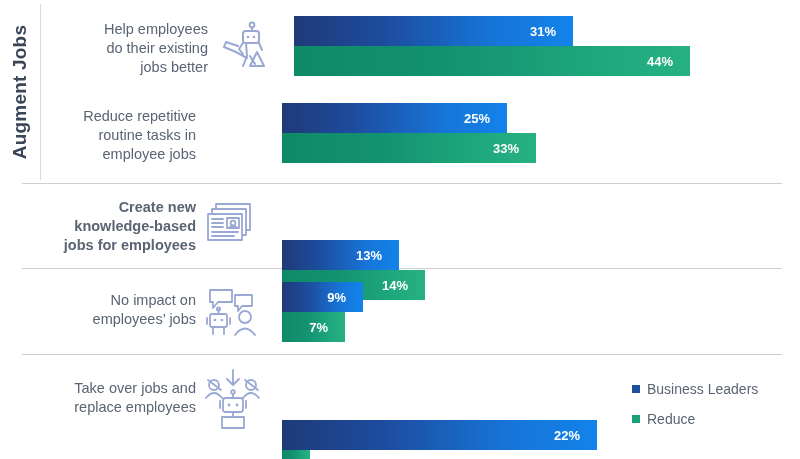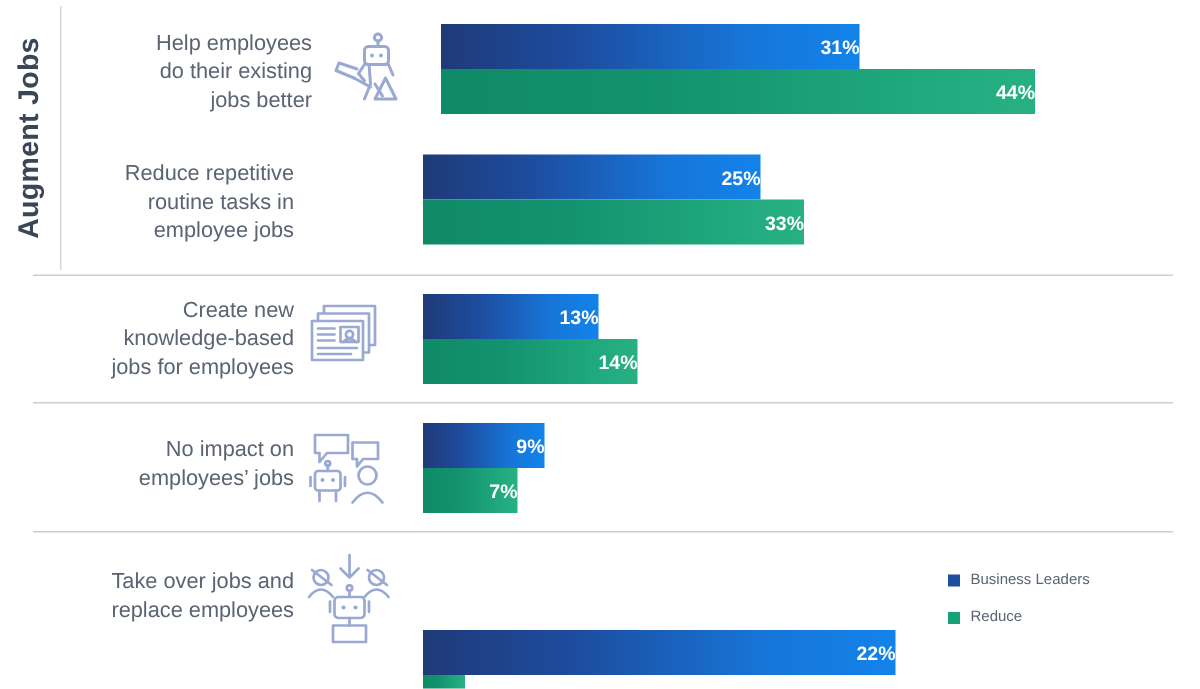--- a/index.html
+++ b/index.html
@@ -84,21 +84,21 @@
     left: 282px;
     top: 0;
   }
   .bar {
     position: relative;
     height: 30px;
     display: flex;
     align-items: center;
     justify-content: flex-end;
     box-sizing: border-box;
-    padding-right: 0;
+    padding-right: 17px;
   }
   .bar.blue {
     background: linear-gradient(90deg, #1f3a78 0%, #1d4c9e 32%, #1775d8 72%, #1283ea 100%);
   }
   .bar.green {
     background: linear-gradient(90deg, #0f8a66 0%, #139270 38%, #1fa87c 78%, #27b183 100%);
   }
   .bar-value {
     font-size: 13px;
     font-weight: bold;
@@ -121,21 +121,21 @@
     align-items: center;
     margin-bottom: 14px;
   }
   .legend-swatch {
     width: 8px;
     height: 8px;
     margin-right: 7px;
     flex: 0 0 auto;
   }
   .legend-label {
-    font-size: 10px;
+    font-size: 14px;
     color: #5a6473;
     white-space: nowrap;
   }
 </style>
 </head>
 <body>
 
 <div id="chart-root">
 
   <div class="group-label-wrap">
@@ -189,42 +189,42 @@
       <div class="bar blue" style="width:225px;">
         <span class="bar-value">25%</span>
       </div>
       <div class="bar green" style="width:254px;">
         <span class="bar-value">33%</span>
       </div>
     </div>
   </div>
 
   <div class="row" style="top:194px; height:66px;">
-    <div class="row-label" style="top:4px;">
+    <div class="row-label" style="top:4px;font-weight:bold;">
       <div>Create new</div>
       <div>knowledge-based</div>
       <div>jobs for employees</div>
     </div>
     <div class="row-icon" style="top:4px;">
       <svg width="56" height="52" viewBox="0 0 56 52" fill="none" stroke="#9aa8d4" stroke-width="1.8" stroke-linecap="round" stroke-linejoin="round">
         <rect x="12" y="6" width="34" height="26"></rect>
         <rect x="8" y="11" width="34" height="26" fill="#ffffff"></rect>
         <rect x="4" y="16" width="34" height="26" fill="#ffffff"></rect>
         <rect x="23" y="20" width="12" height="10"></rect>
         <circle cx="29" cy="25" r="2.4"></circle>
         <path d="M24.5 30 q4.5 -4 9 0"></path>
         <path d="M8 21 H19"></path>
         <path d="M8 25 H19"></path>
         <path d="M8 29 H19"></path>
         <path d="M8 34 H34"></path>
         <path d="M8 38 H30"></path>
       </svg>
     </div>
     <div class="bars" style="top:2px;">
-      <div class="bar blue" style="width:117px;">
+      <div class="bar blue" style="width:117px;margin-top:44px;">
         <span class="bar-value">13%</span>
       </div>
       <div class="bar green" style="width:143px;">
         <span class="bar-value">14%</span>
       </div>
     </div>
   </div>
 
   <div class="row" style="top:280px; height:66px;">
     <div class="row-label" style="top:11px;">

